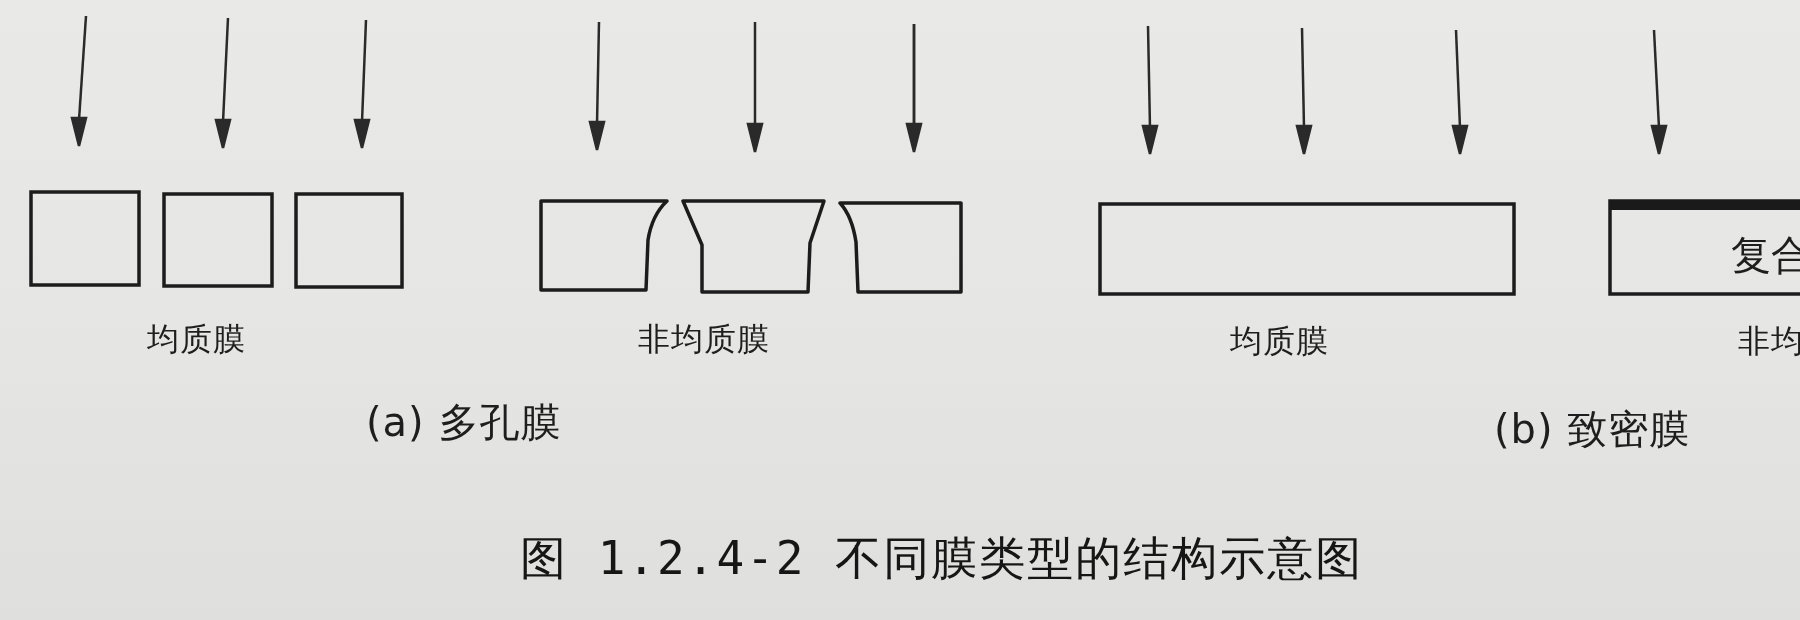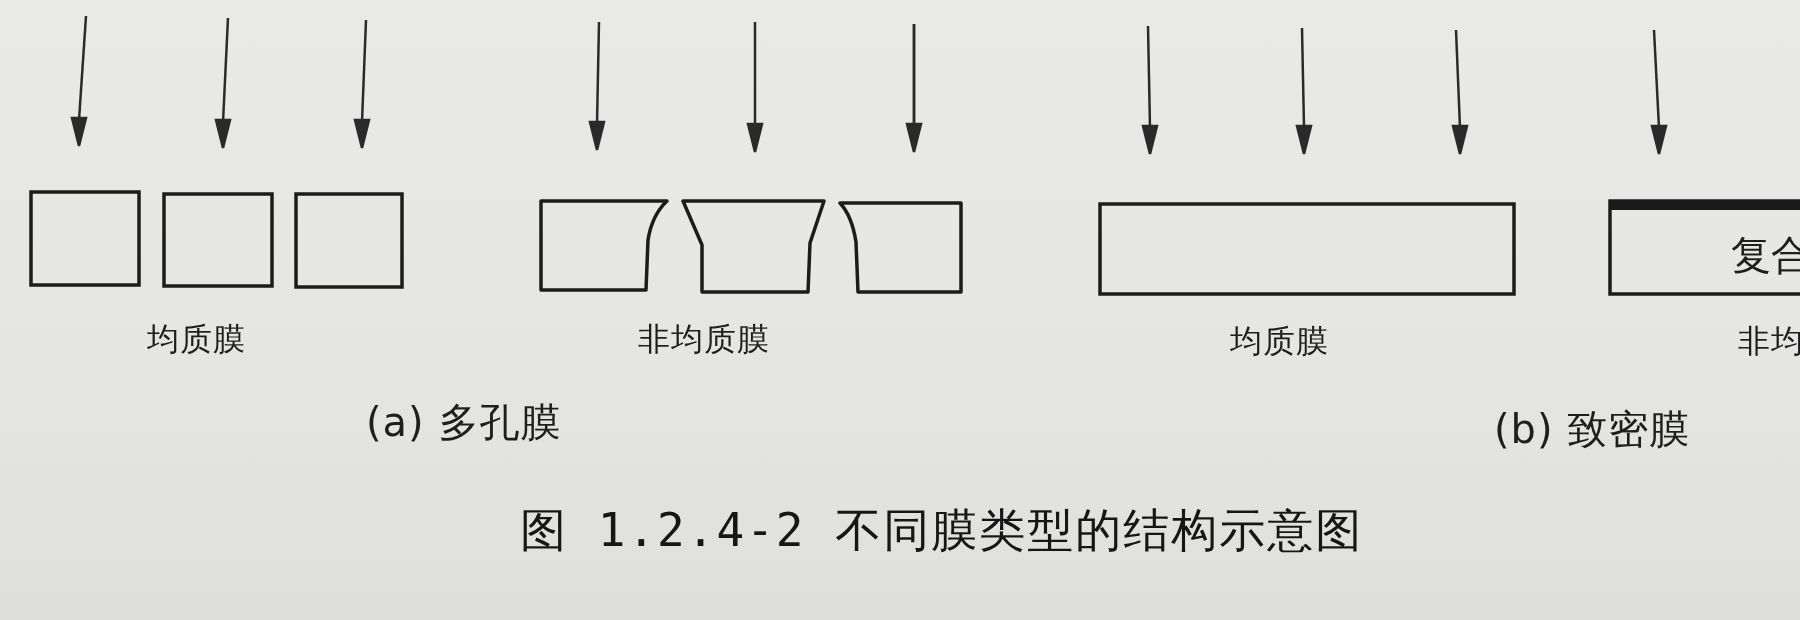--- a/index.html
+++ b/index.html
@@ -13,21 +13,21 @@
   .canvas { position:absolute; left:0; top:0; width:1800px; height:620px; }
   .label {
     position:absolute; font-family: "DejaVu Sans", "Liberation Sans", sans-serif;
     font-size:32px; color:#1e1e1e; white-space:nowrap; letter-spacing:1px;
   }
   .sublabel {
     position:absolute; font-family: "DejaVu Sans", "Liberation Sans", sans-serif;
     font-size:40px; color:#1e1e1e; white-space:nowrap; letter-spacing:1px;
   }
   .caption {
-    position:absolute; left:520px; top:500px;
+    position:absolute; left:520px; top:528px;
     font-family: "DejaVu Sans Mono", "Liberation Mono", monospace;
     font-size:46px; color:#161616; white-space:nowrap; letter-spacing:2px;
   }
   .inbox {
     position:absolute; font-family: "DejaVu Sans", "Liberation Sans", sans-serif;
     font-size:40px; color:#1e1e1e; white-space:nowrap;
   }
 </style>
 </head>
 <body>

